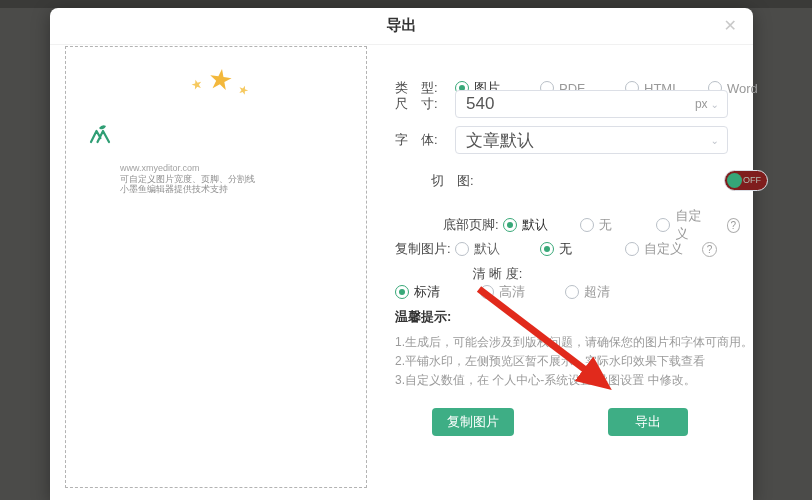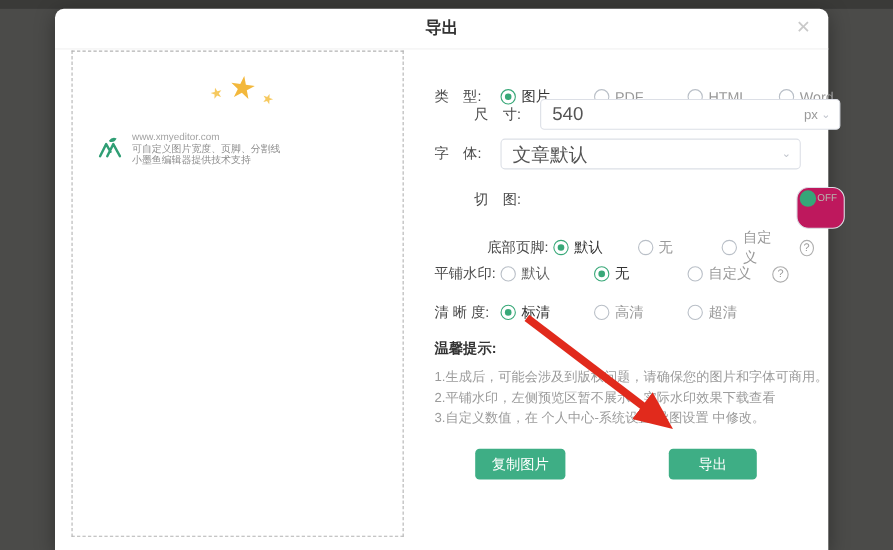--- a/index.html
+++ b/index.html
@@ -34,21 +34,21 @@
   }
   .stars { position:absolute; left:0; top:10px; width:100%; height:44px; }
   .star { position:absolute; color:#f3b83c; }
   .star.small-l { left:125px; top:20px; font-size:13px; color:#f6c95f; transform:rotate(-15deg); }
   .star.big    { left:142px; top:6px;  font-size:28px; transform:rotate(8deg); }
   .star.small-r{ left:172px; top:26px; font-size:12px; color:#f6c95f; transform:rotate(20deg); }
 
   .wm { position:absolute; left:22px; top:72px; display:flex; align-items:flex-start; }
   .wm-logo { width:24px; height:24px; margin-right:8px; margin-top:3px; }
   .wm-lines { font-size:9px; line-height:10.5px; color:#8e8e8e; }
-  .wm-lines .u { color:#a2a2a2; }
+  .wm-lines .u { color:#a2a2a2;margin-top:44px; }
 
   
   .form { position:absolute; left:345px; top:38px; width:345px; }
   .row { position:absolute; left:0; display:flex; align-items:center; }
   .row-label { width:60px; font-size:13px; color:#4a4a4a; flex:none; white-space:nowrap; }
 
   .opts { display:flex; align-items:center;gap:15px; }
   .opt { display:flex; align-items:center; cursor:pointer; }
   .w70 { width:70px; } .w68 { width:68px; }
   .radio {
@@ -72,22 +72,22 @@
 
   .tbox {
     position:relative; width:273px; height:28px; border:1px solid #dcdfe6;
     border-radius:4px; background:#fff; display:flex; align-items:center;
   }
   .tbox .val { font-size:17px; color:#555; padding-left:10px; flex:1; }
   .unit { font-size:12px; color:#9a9a9a; padding-right:8px; display:flex; align-items:center; }
   .chev { font-size:10px; color:#c0c4cc; margin-left:3px; }
 
   .switch {
-    position:absolute; left:293px; top:-2px; width:44px; height:38px;
-    border:1px solid #dcdfe6; border-radius:11px; background:#be185d; cursor:pointer;
+    position:absolute; left:293px; top:-2px; width:44px; height:21px;
+    border:1px solid #dcdfe6; border-radius:11px; background:#7f1d1d; cursor:pointer;
   }
   .knob { position:absolute; left:2px; top:2px; width:15px; height:15px; border-radius:50%; background:#35a678; }
   .sw-label { position:absolute; right:6px; top:4px; font-size:9px; color:#b6bbb0; }
 
   .tips { position:absolute; left:0; top:262px; width:345px; }
   .tips-h { font-size:13px; font-weight:bold; color:#333; margin-bottom:7px; }
   .tips-l { font-size:12px; color:#9b9b9b; line-height:19px; white-space:nowrap; }
 
   .btns { position:absolute; left:0; top:362px; width:345px; height:28px; }
   .btn {
@@ -148,21 +148,21 @@
           <span class="radio"></span>
           <span class="opt-label">HTML</span>
         </div>
         <div class="opt">
           <span class="radio"></span>
           <span class="opt-label">Word</span>
         </div>
       </div>
     </div>
 
-    <div class="row" style="top:44px;margin-left:36px;">
+    <div class="row" style="top:44px;">
       <div class="row-label">尺　寸:</div>
       <div class="tbox">
         <span class="val">540</span>
         <span class="unit">
           <span>px</span>
           <span class="chev">⌄</span>
         </span>
       </div>
     </div>
 
@@ -197,39 +197,39 @@
         </div>
         <div class="opt">
           <span class="radio"></span>
           <span class="opt-label">自定义</span>
         </div>
         <div class="help">?</div>
       </div>
     </div>
 
     <div class="row" style="top:194px;">
-      <div class="row-label">平铺水印:</div>
+      <div class="row-label">复制图片:</div>
       <div class="opts">
         <div class="opt dim0 w70">
           <span class="radio"></span>
           <span class="opt-label">默认</span>
         </div>
         <div class="opt on w70">
           <span class="radio"></span>
           <span class="opt-label">无</span>
         </div>
         <div class="opt">
           <span class="radio"></span>
           <span class="opt-label">自定义</span>
         </div>
         <div class="help">?</div>
       </div>
     </div>
 
-    <div class="row" style="top:229px;">
+    <div class="row" style="top:219px;flex-direction:column;">
       <div class="row-label">清 晰 度:</div>
       <div class="opts">
         <div class="opt on w70">
           <span class="radio"></span>
           <span class="opt-label">标清</span>
         </div>
         <div class="opt w70">
           <span class="radio"></span>
           <span class="opt-label">高清</span>
         </div>

